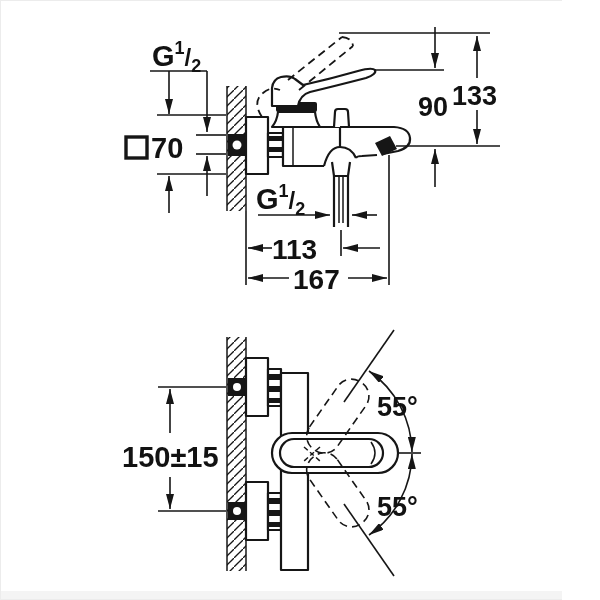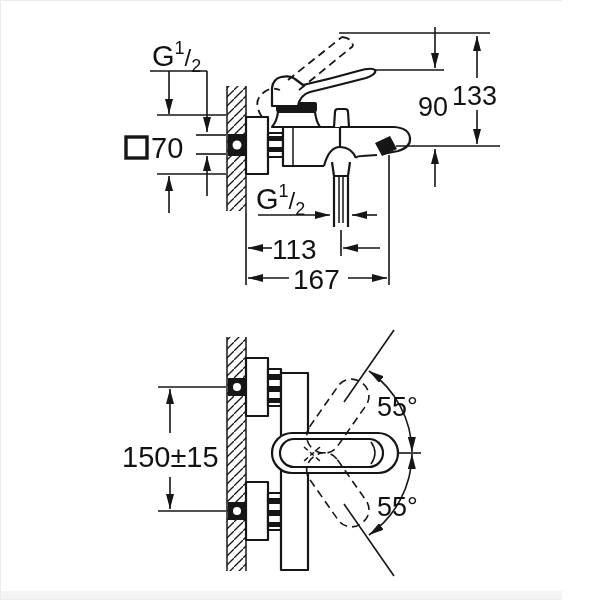--- a/index.html
+++ b/index.html
@@ -1,16 +1,16 @@
 <!DOCTYPE html>
 <html><head>
 <meta charset="utf-8">
 <style>
   html,body{margin:0;padding:0;background:#fff;}
-  .stage{position:relative;width:562px;height:600px;background:#f0abfc;overflow:hidden;}
+  .stage{position:relative;width:562px;height:600px;background:#f0abfc;overflow:hidden;font-weight:bold;}
   svg{display:block}
   .obj{fill:none;stroke:#161616;stroke-width:2.2;stroke-linejoin:round;stroke-linecap:butt}
   .objf{fill:#ffffff;stroke:#161616;stroke-width:2.2;stroke-linejoin:round}
   .thin{fill:none;stroke:#161616;stroke-width:1.5}
   .dark{fill:#161616;stroke:none}
   .dim{fill:none;stroke:#161616;stroke-width:1.6;stroke-linecap:butt}
   .dash{fill:none;stroke:#161616;stroke-width:1.8;stroke-dasharray:8 5}
   .dash2{fill:none;stroke:#161616;stroke-width:1.6;stroke-dasharray:8 5}
   .txt{fill:#121212;font-family:"Liberation Sans","DejaVu Sans",sans-serif;}
   .frame{fill:none;stroke:#ececec;stroke-width:1}

